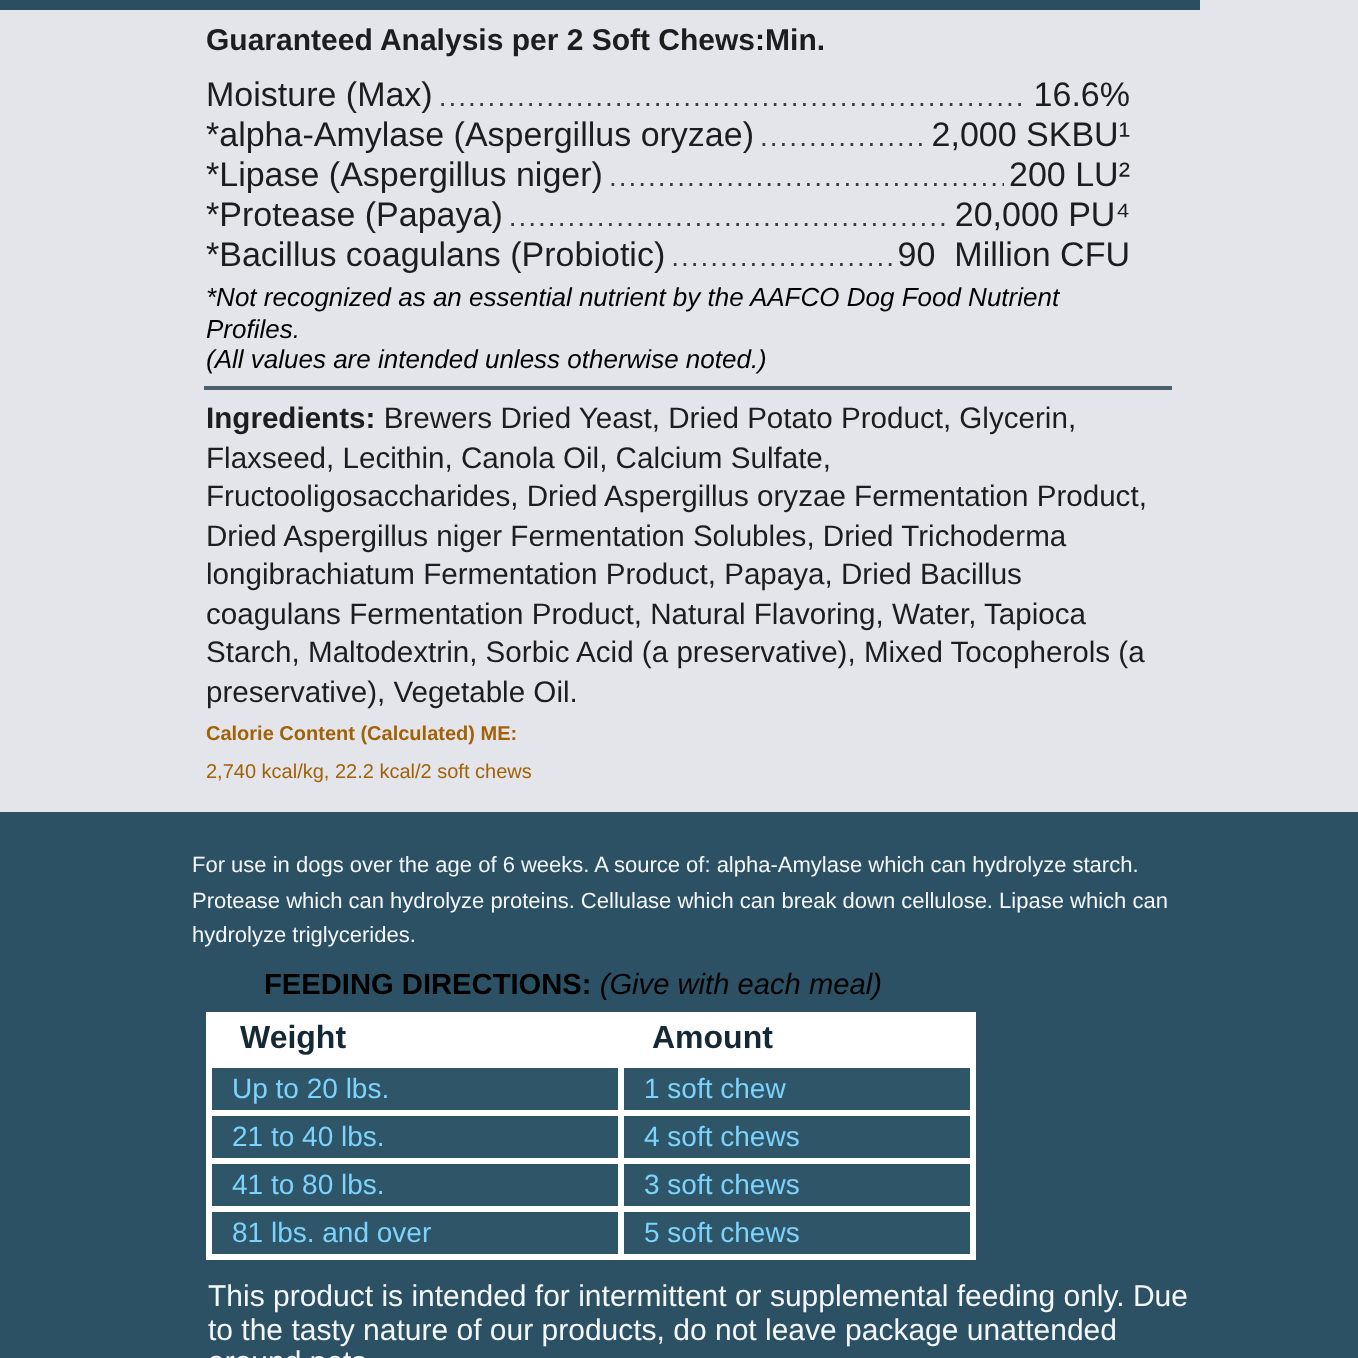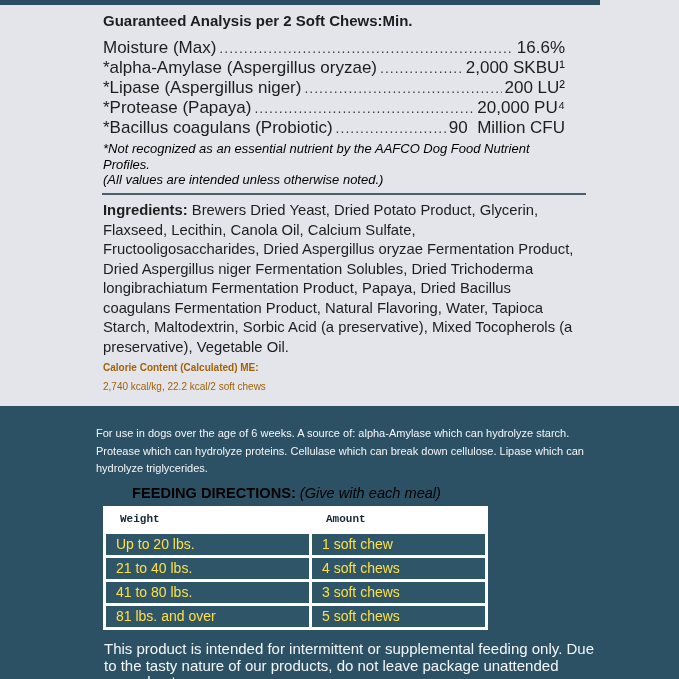--- a/index.html
+++ b/index.html
@@ -31,22 +31,22 @@
   
   .bottom-panel { position:absolute; left:0; top:406px; width:679px; height:273px; background:#2c5165; }
 
   .usage { position:absolute; left:96px; top:425px; width:502px; font-size:11px; line-height:17.5px; color:#f4f7f9; }
 
   .fd-titlerow { position:absolute; left:103px; top:484px; width:480px; font-size:14.6px; line-height:18px; color:#000000;margin-left:29px; }
   .fd-titlerow .fd-title { font-weight:bold; }
   .fd-titlerow .fd-sub { font-style:italic; }
 
   .fd-table { position:absolute; left:103px; top:506px; width:385px; background:#ffffff; padding:3px; display:grid; grid-template-columns:203px 1fr; gap:3px; }
-  .fd-th { background:#ffffff; color:#152835; font-weight:bold; font-size:11px; line-height:17px; padding:2px 0 3px 14px;font-family:Liberation Mono, monospace; }
-  .fd-td { background:#2f5569; color:#fde047; font-size:14px; line-height:17px; padding:2px 0 2px 10px; }
+  .fd-th { background:#ffffff; color:#152835; font-weight:bold; font-size:16px; line-height:17px; padding:2px 0 3px 14px; }
+  .fd-td { background:#2f5569; color:#7dd3fc; font-size:14px; line-height:17px; padding:2px 0 2px 10px; }
 
   .disclaimer { position:absolute; left:104px; top:641px; width:500px; font-size:15px; line-height:16.5px; color:#f4f7f9; }
 </style>
 </head>
 <body>
 
 <div class="label-root">
 
   <div class="top-strip"></div>
 

